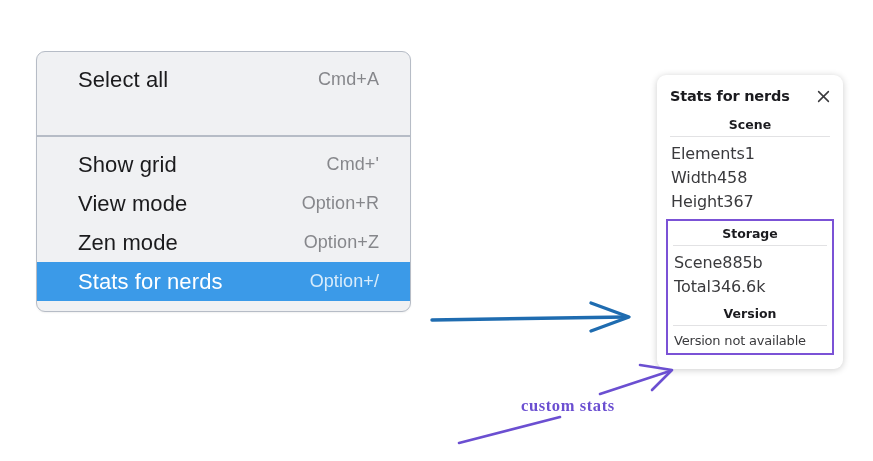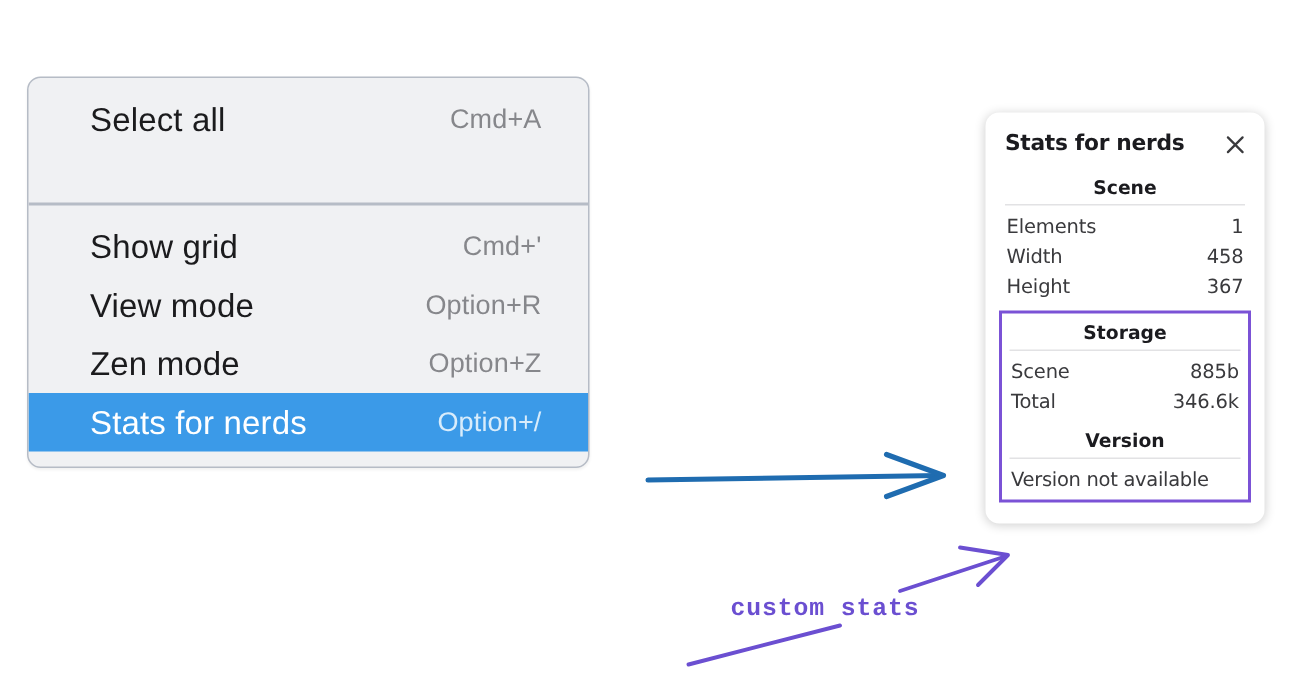--- a/index.html
+++ b/index.html
@@ -12,21 +12,21 @@
     width: 873px;
     height: 461px;
     background: #ffffff;
     overflow: hidden;
     font-family: "Liberation Sans", sans-serif;
   }
 
   
   #context-menu {
     position: absolute;
-    left: 18px;
+    left: 36px;
     top: 51px;
     width: 375px;
     background: #f0f1f3;
     border: 1px solid #b6bcc6;
     border-radius: 9px;
     box-sizing: border-box;
     overflow: hidden;
     box-shadow: 0 1px 2px rgba(0,0,0,0.06);
   }
   .menu-section {
@@ -100,23 +100,23 @@
     color: #1b1b1f;
     padding: 1px 0 4px 0;
   }
   .section-rule {
     height: 1px;
     background: #e2e2e4;
     margin: 0 3px 4px 3px;
   }
   .stat-row {
     display: flex;
-    justify-content: space-between;
+    justify-content: flex-start;
     align-items: baseline;
-    font-size: 13px;
+    font-size: 16px;
     color: #3a3a3d;
     padding: 2.5px 4px;
   }
   .stat-row .k { letter-spacing: -0.1px; }
   .stat-row .v { letter-spacing: -0.1px; }
   .stat-note {
     font-size: 13px;
     color: #3a3a3d;
     padding: 3px 4px 1px 4px;
     letter-spacing: -0.2px;
@@ -130,23 +130,23 @@
 
   
   #annotations {
     position: absolute;
     left: 0; top: 0;
     width: 873px; height: 461px;
     pointer-events: none;
   }
   #custom-stats-label {
     position: absolute;
-    left: 487px;
+    left: 521px;
     top: 396px;
-    font-family: Liberation Mono, monospace;
+    font-family: Liberation Serif, serif;
     font-size: 16.5px;
     font-weight: bold;
     color: #6b4fd1;
     letter-spacing: 0.6px;
     white-space: nowrap;
   }
 </style>
 </head>
 <body>
 

